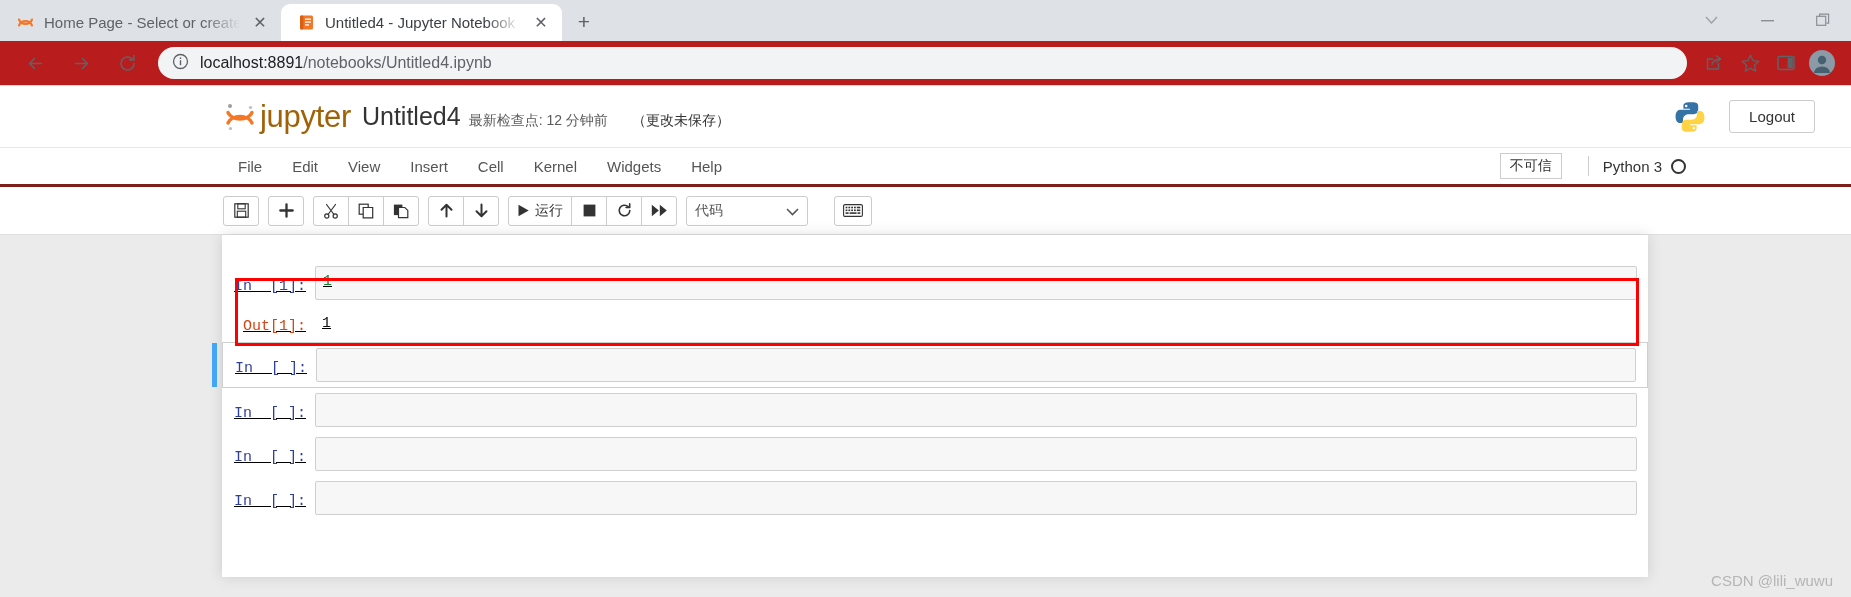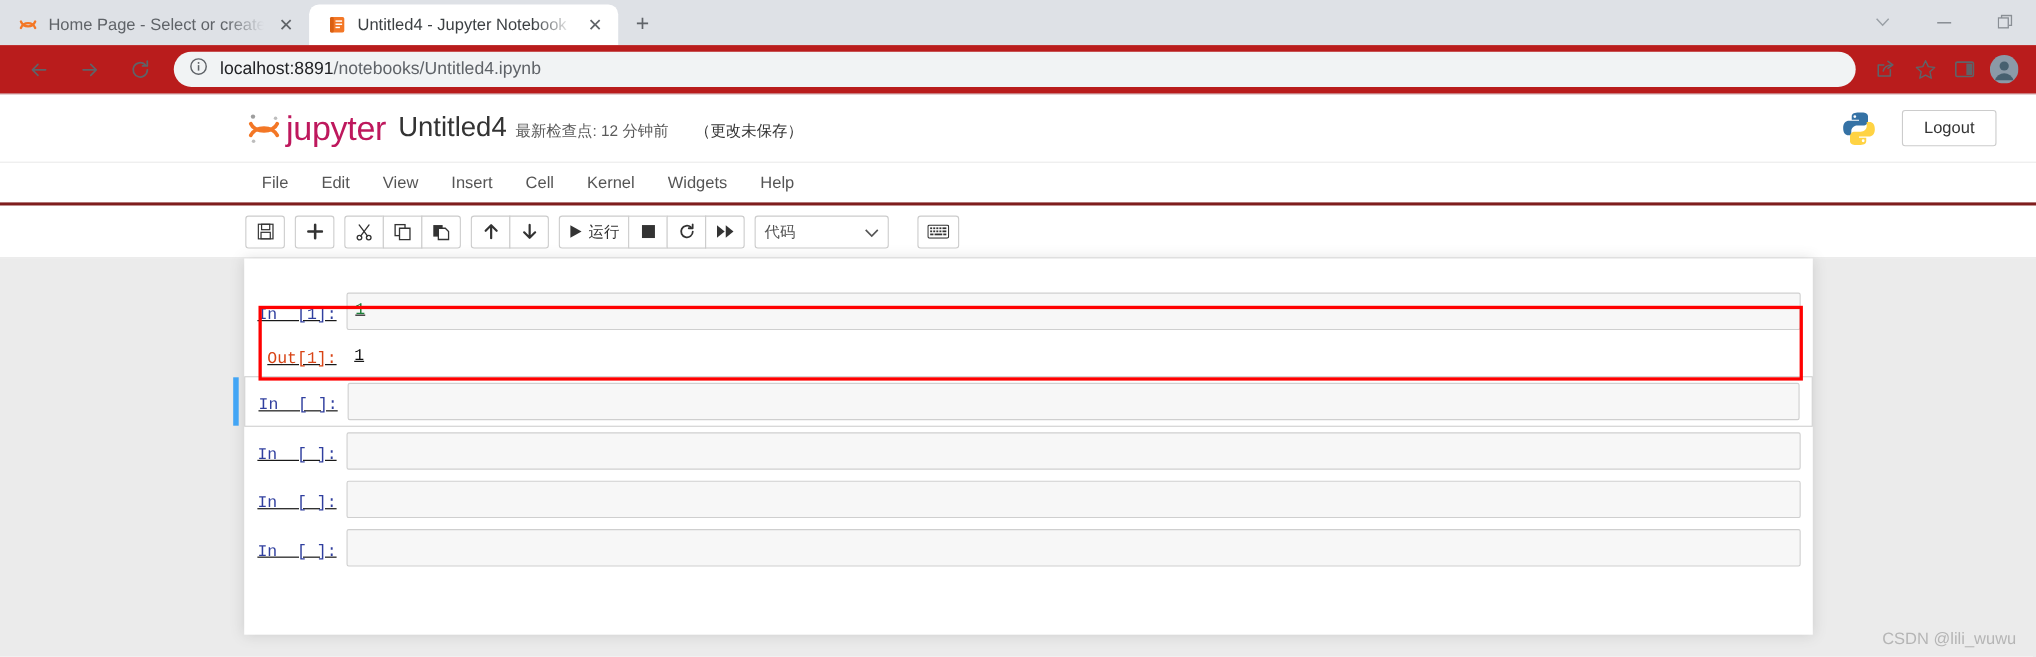--- a/index.html
+++ b/index.html
@@ -79,21 +79,21 @@
   }
 
   
   .jp-page { position: absolute; left: 0; top: 86px; width: 1851px; height: 511px; background: #ffffff; }
   .jp-header {
     height: 62px; border-bottom: 1px solid #e7e7e7;
     display: flex; align-items: center; padding: 0 36px 0 0;
   }
   .jp-logo-wrap { display: flex; align-items: center; margin-left: 223px; gap: 3px; }
   .jp-logo-mark { width: 34px; height: 34px; position: relative; }
-  .jp-logo-text { font-size: 31px; color: #be185d; font-weight: 300; letter-spacing: -0.3px; }
+  .jp-logo-text { font-size: 31px; color: #a16207; font-weight: 300; letter-spacing: -0.3px; }
   .jp-title-block { display: flex; align-items: baseline; margin-left: 11px; gap: 8px; }
   .jp-nb-name { font-size: 25px; color: #333333; font-weight: 400; }
   .jp-checkpoint { font-size: 14px; color: #5a5a5a; }
   .jp-unsaved { font-size: 14px; color: #333333; margin-left: 16px; }
   .jp-header-right { margin-left: auto; display: flex; align-items: center; gap: 22px; }
   .py-logo { width: 34px; height: 34px; position: relative; }
   .logout-btn {
     border: 1px solid #cccccc; background: #ffffff;
     padding: 7px 19px; font-size: 15px; color: #333333;
     border-radius: 3px; font-family: "Liberation Sans", sans-serif;
@@ -330,20 +330,26 @@
   <div class="jp-menubar">
     <div class="menu-item">File</div>
     <div class="menu-item">Edit</div>
     <div class="menu-item">View</div>
     <div class="menu-item">Insert</div>
     <div class="menu-item">Cell</div>
     <div class="menu-item">Kernel</div>
     <div class="menu-item">Widgets</div>
     <div class="menu-item">Help</div>
 
+    <div class="menubar-right">
+      <span class="trust-badge">不可信</span>
+      <span class="menu-sep"></span>
+      <span class="kernel-name">Python 3</span>
+      <span class="kernel-idle"></span>
+    </div>
   </div>
 
   <div class="jp-toolbar">
 
     <div class="tb-group">
       <div class="tb-btn">
         <svg width="15" height="15" viewBox="0 0 15 15">
           <rect x="0.8" y="0.8" width="13.4" height="13.4" stroke="#333" stroke-width="1.2" fill="none"></rect>
           <rect x="3.8" y="0.8" width="7.4" height="5" stroke="#333" stroke-width="1.1" fill="none"></rect>
           <rect x="3.3" y="8.2" width="8.4" height="6" stroke="#333" stroke-width="1.1" fill="none"></rect>

